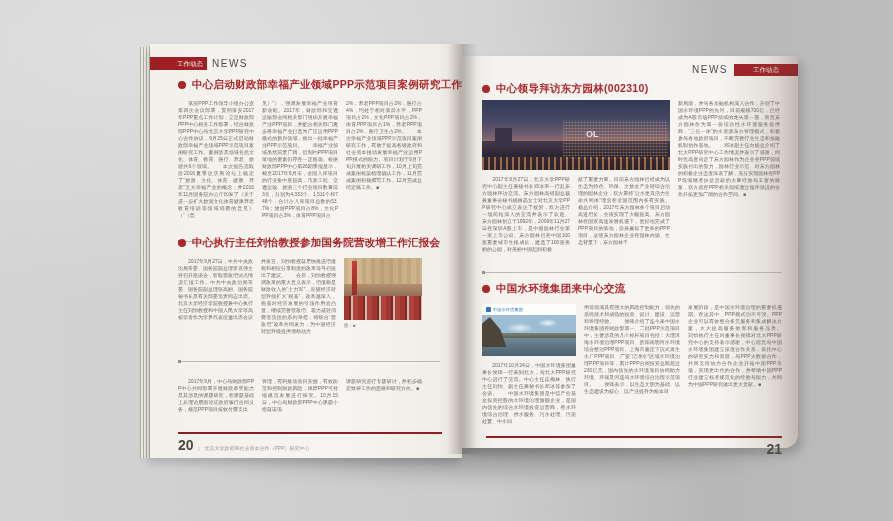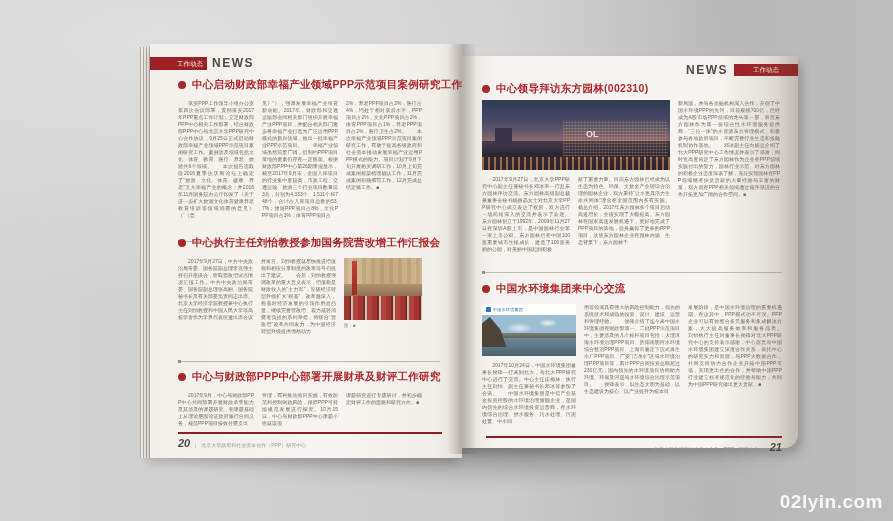--- a/index.html
+++ b/index.html
@@ -24,40 +24,40 @@
   .rp-shade{position:absolute;inset:0;pointer-events:none;border-radius:0 4px 14px 0;
     background:linear-gradient(90deg,rgba(110,100,90,.10) 0%,rgba(255,255,255,0) 9% 76%,rgba(120,110,100,.10) 90%,rgba(85,76,68,.22) 100%);}
   .spine{position:absolute;left:447px;top:44px;width:30px;height:410px;z-index:4;pointer-events:none;
     background:linear-gradient(90deg,rgba(0,0,0,0) 0%,rgba(80,74,66,.28) 45%,rgba(60,54,48,.22) 58%,rgba(0,0,0,0) 100%);}
 
   
   .lp-header{position:absolute;left:0;top:13px;height:13px;width:140px;}
   .tag-bar{background:#9e2025;color:#f5efe8;font-size:6.5px;line-height:13px;text-align:right;
     padding-right:4px;box-sizing:border-box;}
   .lp-header .tag-bar{position:absolute;left:0;top:0;width:57px;height:13px;}
-  .news-label{font-size:12px;color:#4c4a48;letter-spacing:1.5px;line-height:13px;font-weight:bold;}
+  .news-label{font-size:10px;color:#4c4a48;letter-spacing:1.5px;line-height:13px;}
   .lp-header .news-label{position:absolute;left:62px;top:0;}
   .rp-header{position:absolute;right:0;top:8px;height:12px;width:160px;}
   .rp-header .news-label{position:absolute;right:70px;top:0;line-height:12px;}
   .rp-header .tag-bar{position:absolute;right:0;top:0;width:64px;height:12px;line-height:12px;text-align:center;padding-right:0;}
 
   
   .article{position:absolute;}
   .a-title{display:flex;align-items:center;gap:6px;}
   .bullet{width:8px;height:8px;border-radius:50%;background:#a8262a;flex:0 0 auto;}
   .title-text{font-size:10.5px;font-weight:bold;color:#ad282c;white-space:nowrap;letter-spacing:.3px;}
   .cols{display:flex;gap:8px;}
   .col{flex:1 1 0;font-size:5px;line-height:7px;color:#6e6862;text-align:justify;overflow:hidden;word-break:break-all;}
   .divider{position:absolute;height:1px;background:#bfbab1;}
   .divider::before{content:"";position:absolute;left:0;top:-1px;width:3px;height:3px;background:#95908a;}
 
   
   .lp-footer-rule{position:absolute;left:28px;top:388px;width:264px;height:2px;background:#8f1d24;}
   .lp-footer{position:absolute;left:28px;top:393px;font-size:5px;color:#9a948c;display:flex;align-items:baseline;gap:3px;}
-  .pagenum{font-size:11px;font-weight:bold;color:#4c4843;font-style:italic;}
+  .pagenum{font-size:14px;font-weight:bold;color:#4c4843;}
   .rp-footer-rule{position:absolute;left:24px;top:380px;width:296px;height:2px;background:#8f1d24;}
   .rp-footer{position:absolute;right:16px;top:385px;font-size:5px;color:#9a948c;display:flex;align-items:baseline;gap:3px;}
 
   
   .photo{position:relative;overflow:hidden;background:#888;}
   .ph-meeting{width:78px;height:62px;flex:0 0 auto;background:#c9b28c;}
   .ph-meeting .painting{position:absolute;left:0;top:0;right:0;height:42%;
     background:linear-gradient(90deg,#d8c09a,#c3a87f 50%,#d1b790);}
   .ph-meeting .painting::after{content:"";position:absolute;inset:0;
     background:repeating-linear-gradient(90deg,rgba(120,90,60,.14) 0 4px,transparent 4px 9px);}
@@ -143,24 +143,20 @@
             <div class="flag"></div>
           </div>
           <div class="caption">图：■</div>
         </div>
       </div>
     </div>
 
     <div class="divider" style="left:28px;top:317px;width:262px;"></div>
 
     <div class="article" style="left:28px;top:326px;width:244px;">
-      <div class="a-title">
-        <span class="bullet"></span>
-        <span class="title-text">中心与财政部PPP中心部署开展财承及财评工作研究</span>
-      </div>
       <div class="cols" style="margin-top:8px;height:44px;">
         <div class="col">　　2017年9月，中心与财政部PPP中心共同部署开展财政承受能力及其涉及的课题研究，在课题基础上从理论层面论证政府履行合同义务，规范PPP项目按效付费支出</div>
         <div class="col">管理，有利推动项目实施，有效防范和控制财政风险，保障PPP可持续规范发展进行探究。10月15日，中心与财政部PPP中心课题小组就该项</div>
         <div class="col">课题研究进行专题研讨，并初步确定财评工作的思路和研究方向。■</div>
       </div>
     </div>
 
     <div class="lp-footer-rule"></div>
     <div class="lp-footer">
       <span class="pagenum">20</span>
@@ -220,14 +216,13 @@
     <div class="rp-footer">
       <span>北京大学政府和社会资本合作（PPP）研究中心</span>
       <span>｜</span>
       <span class="pagenum">21</span>
     </div>
 
     <div class="rp-shade"></div>
   </div>
 
   <div class="spine"></div>
-  <div class="watermark">02lyin.com</div>
 </div>
 
 </body></html>

